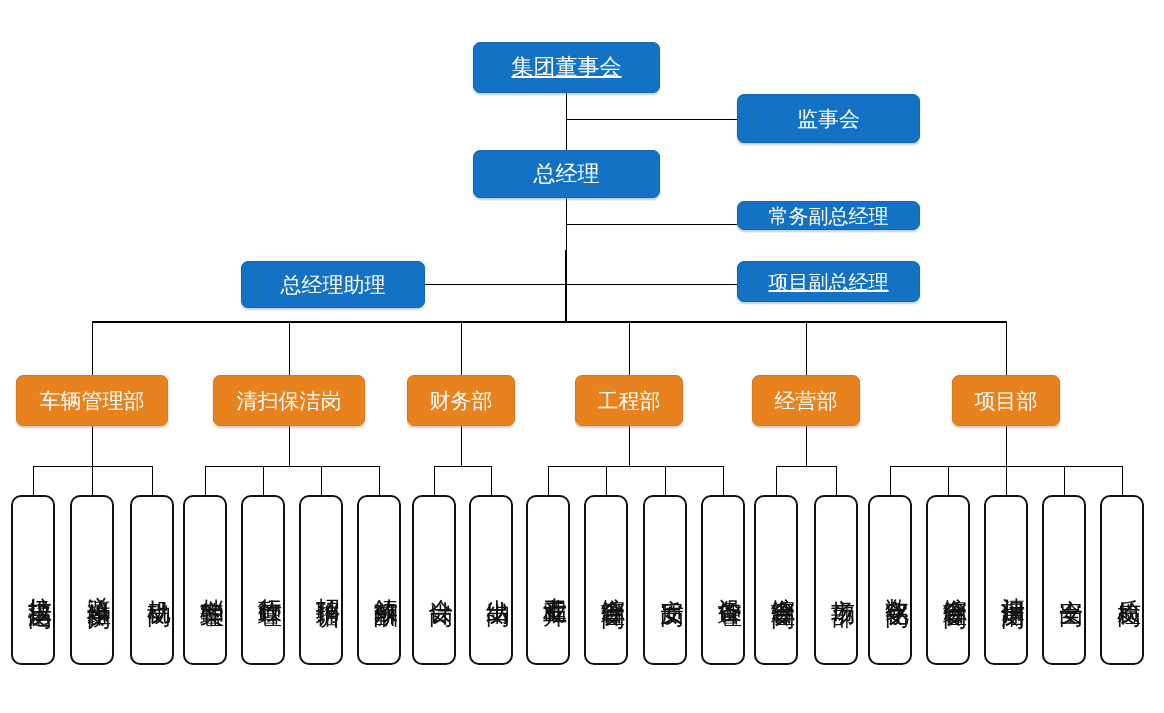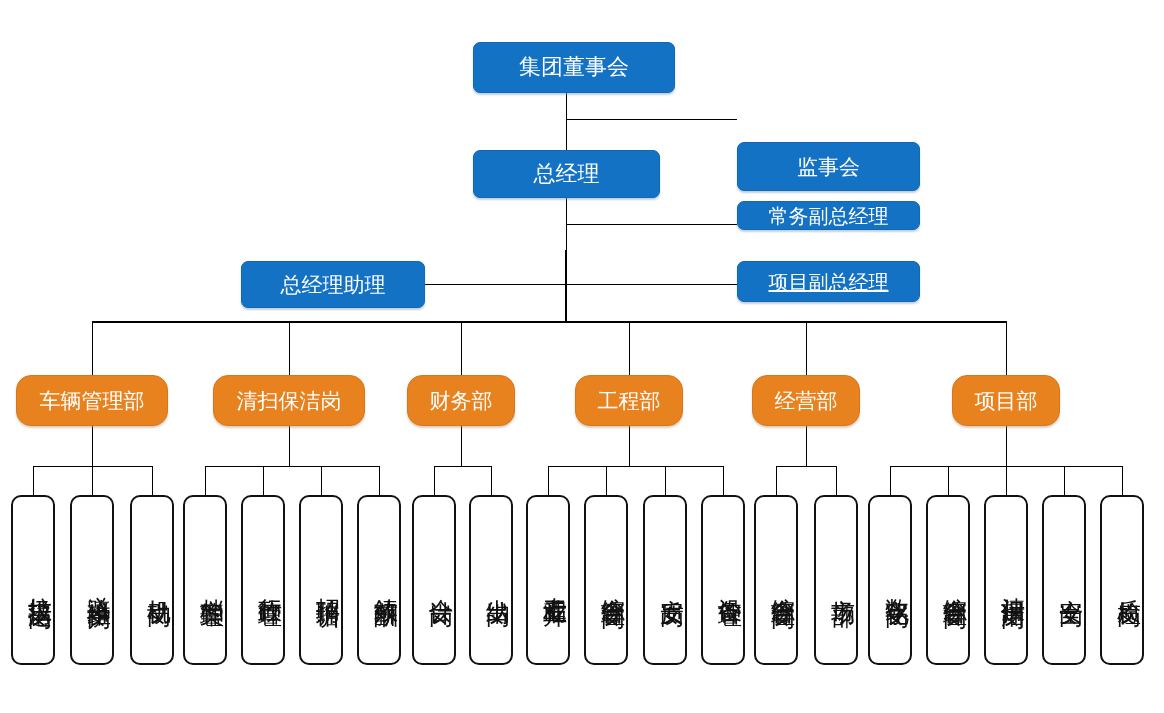--- a/index.html
+++ b/index.html
@@ -3,21 +3,21 @@
 <meta charset="utf-8">
 <style>
   html,body{margin:0;padding:0;background:#ffffff;}
   body{font-family:"Liberation Sans","DejaVu Sans",sans-serif;}
   #stage{position:relative;width:1164px;height:713px;background:#ffffff;overflow:hidden;}
 
   .node{position:absolute;box-sizing:border-box;display:flex;align-items:center;justify-content:center;
         color:#ffffff;text-align:center;line-height:1.1;}
   .node.blue{background:#1372C4;border:1px solid #1268B4;border-radius:7px;
              box-shadow:0 2px 2px rgba(120,150,180,.45);}
-  .node.orange{background:#E8821E;border:1px solid #D9761A;border-radius:15px;
+  .node.orange{background:#E8821E;border:1px solid #D9761A;border-radius:7px;
                box-shadow:0 2px 2px rgba(180,150,120,.45);text-align:right;}
   .node.leaf{background:#ffffff;border:2px solid #111111;border-radius:10px;color:#111111;
              writing-mode:vertical-rl;text-orientation:upright;letter-spacing:2px;
              align-items:flex-start;justify-content:center;padding-top:6px;}
 
   .ln{position:absolute;background:#000000;}
   .ln.h{height:1px;}
   .ln.v{width:1px;}
   .ln.thick{background:#000000;}
   .ln.h.thick{height:2px;}
@@ -80,23 +80,23 @@
   <div class="ln v" style="left:836px;top:466px;height:29px;"></div>
 
   <div class="ln v" style="left:1006px;top:426px;height:40px;"></div>
   <div class="ln h" style="left:890px;top:466px;width:233px;"></div>
   <div class="ln v" style="left:890px;top:466px;height:29px;"></div>
   <div class="ln v" style="left:948px;top:466px;height:29px;"></div>
   <div class="ln v" style="left:1006px;top:466px;height:29px;"></div>
   <div class="ln v" style="left:1064px;top:466px;height:29px;"></div>
   <div class="ln v" style="left:1122px;top:466px;height:29px;"></div>
 
-  <div class="node blue" style="left:473px;top:42px;width:202px;height:51px;font-size:22px;">集团董事会</div>
+  <div class="node blue" style="left:473px;top:42px;width:187px;height:51px;font-size:22px;text-decoration:underline;">集团董事会</div>
 
-  <div class="node blue" style="left:737px;top:94px;width:183px;height:49px;font-size:21px;margin-top:48px;">监事会</div>
+  <div class="node blue" style="left:737px;top:94px;width:183px;height:49px;font-size:21px;">监事会</div>
 
   <div class="node blue" style="left:473px;top:150px;width:187px;height:48px;font-size:22px;">总经理</div>
 
   <div class="node blue" style="left:737px;top:201px;width:183px;height:29px;font-size:20px;">常务副总经理</div>
 
   <div class="node blue" style="left:737px;top:261px;width:183px;height:41px;font-size:20px;text-decoration:underline;">项目副总经理</div>
 
   <div class="node blue" style="left:241px;top:261px;width:184px;height:47px;font-size:21px;">总经理助理</div>
 
   <div class="node orange" style="left:16px;top:375px;width:152px;height:51px;font-size:21px;">车辆管理部</div>

